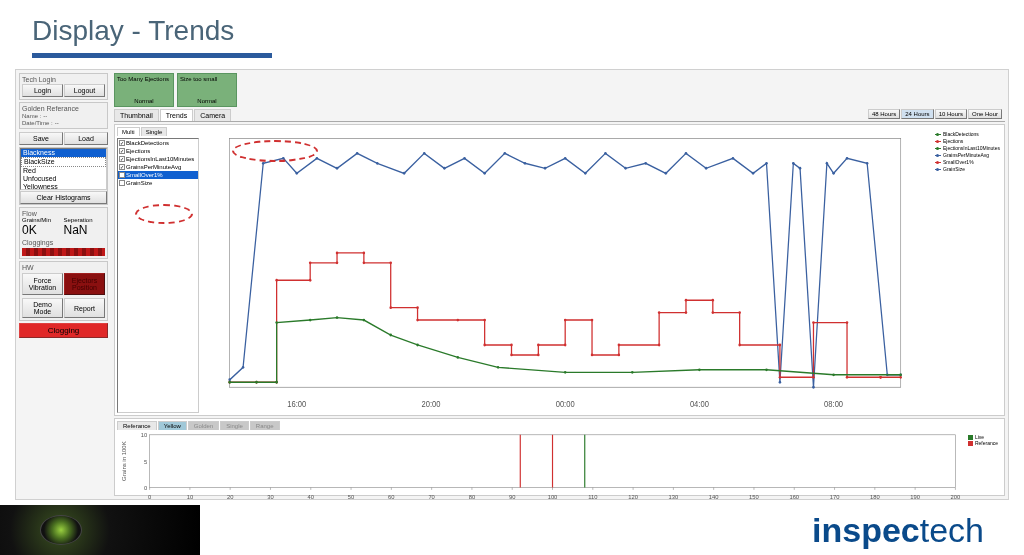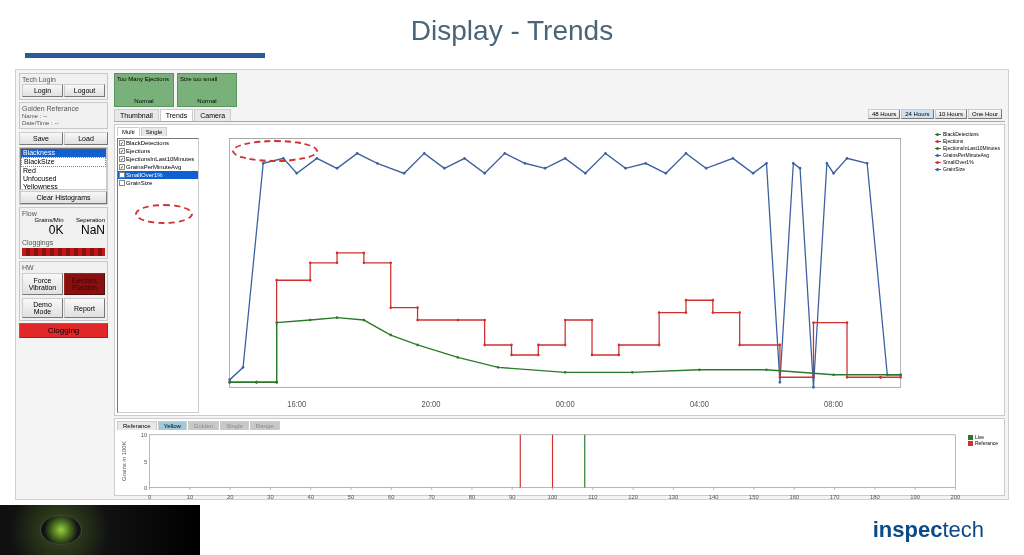--- a/index.html
+++ b/index.html
@@ -1,37 +1,37 @@
 <!DOCTYPE html>
 <html><head>
 <meta charset="utf-8">
 <style>
 * { box-sizing: border-box; margin: 0; padding: 0; font-family: Arial, sans-serif; }
 body { width: 1024px; height: 555px; background: #fff; overflow: hidden; position: relative; }
 
-.header-bar { padding: 15px 25px 8px; text-align: center; }
+.header-bar { padding: 15px 32px 8px; }
 .page-title { font-size: 28px; color: #4a6578; font-weight: 400; }
 .title-underline { width: 240px; height: 5px; background: #2b5a9c; margin-top: 6px; }
 
 .workspace { position: absolute; top: 69px; left: 15px; right: 15px; bottom: 55px; border: 1px solid #d0d0d0; font-size: 8px; display: flex; background: #f4f4f4; }
 
 .left-panel { width: 95px; padding: 3px; display: flex; flex-direction: column; gap: 2px; }
 .panel-group { border: 1px solid #c8c8c8; padding: 2px; background: #f0f0f0; }
 .group-label { font-size: 7px; color: #555; }
 .btn-row { display: flex; gap: 1px; margin-top: 1px; }
 .btn { border: 1px outset #ccc; background: linear-gradient(#f8f8f8,#e0e0e0); font-size: 7px; padding: 2px 4px; cursor: pointer; }
 .btn-wide { flex: 1; }
 .field-row { font-size: 6px; color: #555; display: flex; gap: 2px; margin-top: 1px; }
 
 .listbox { border: 1px inset #ccc; background: #fff; font-size: 7px; height: 42px; overflow: hidden; }
 .listbox-item { padding: 0 2px; line-height: 8px; }
 .li-active { background: #1060d0; color: #fff; }
 .li-focused { border: 1px dotted #888; }
 
-.flow-group { display: flex; gap: 0; text-align: right; }
+.flow-group { display: flex; gap: 0; }
 .flow-box { flex: 1; }
 .flow-label { font-size: 6px; }
 .flow-value { font-size: 12px; font-weight: 400; }
 
 .clogging-bar { height: 8px; background: repeating-linear-gradient(90deg,#c01818,#c01818 4px,#8a1010 4px,#8a1010 8px); margin-top: 2px; }
 .clogging-btn { background: #e02828; color: #000; border: 1px outset #e04040; font-size: 8px; padding: 2px; text-align: center; cursor: pointer; }
 
 .main-panel { flex: 1; display: flex; flex-direction: column; padding: 3px; gap: 2px; }
 .status-row { display: flex; gap: 3px; }
 .status-tile { width: 60px; height: 34px; background: #7ab17a; border: 1px solid #5a9560; font-size: 6px; padding: 2px; display: flex; flex-direction: column; justify-content: space-between; }
@@ -68,21 +68,21 @@
 .ref-tabs .tab.sel { background: #a0c8d8; }
 .ref-chart { flex: 1; position: relative; }
 .ref-legend { position: absolute; top: 4px; right: 4px; font-size: 5px; }
 .ref-legend div { display: flex; align-items: center; gap: 2px; }
 .ref-legend .sq { width: 5px; height: 5px; display: inline-block; }
 
 .footer { position: absolute; bottom: 0; left: 0; right: 0; height: 50px; display: flex; align-items: center; }
 .footer-left { width: 200px; height: 50px; background: radial-gradient(circle at 60px 25px, #3a5020 0%, #111 35%, #000 100%); position: relative; }
 .eye { position: absolute; left: 40px; top: 10px; width: 42px; height: 30px; border-radius: 50%; background: radial-gradient(circle at 50% 50%, #9ad040 0%, #4a7020 35%, #111 70%); border: 1px solid #444; }
 .footer-right { flex: 1; text-align: right; padding-right: 40px; }
-.logo-txt { font-size: 22px; font-weight: 700; color: #0a4a8a; }
+.logo-txt { font-size: 34px; font-weight: 700; color: #0a4a8a; }
 .logo-txt .thin { font-weight: 200; }
 
 .annotate-oval { position: absolute; border: 2px dashed #d03030; border-radius: 50%; pointer-events: none; }
 </style>
 </head>
 <body>
 
 <div class="header-bar">
   <div class="page-title">Display - Trends</div>
   <div class="title-underline"></div>

